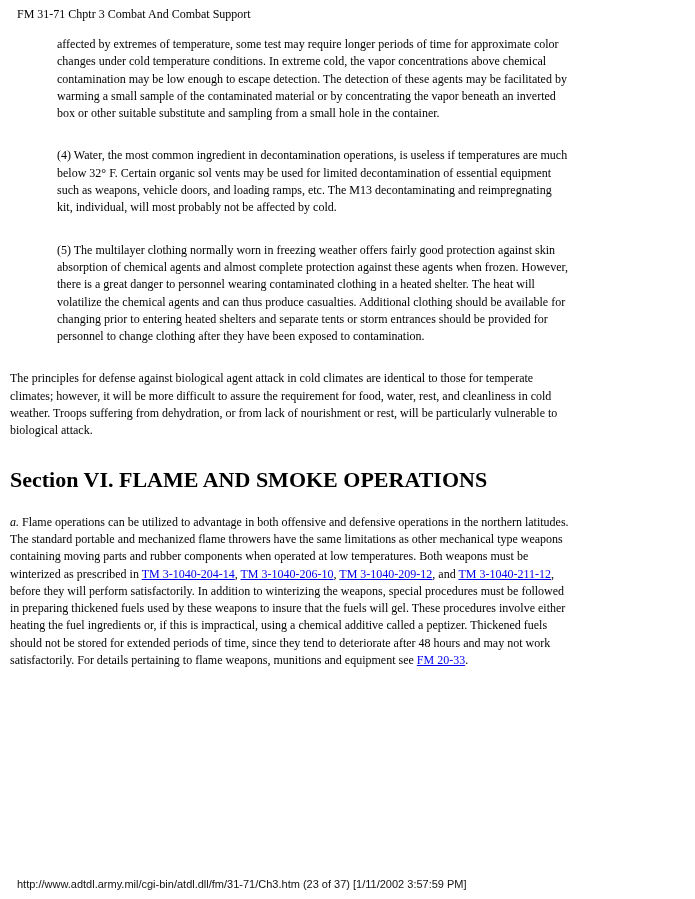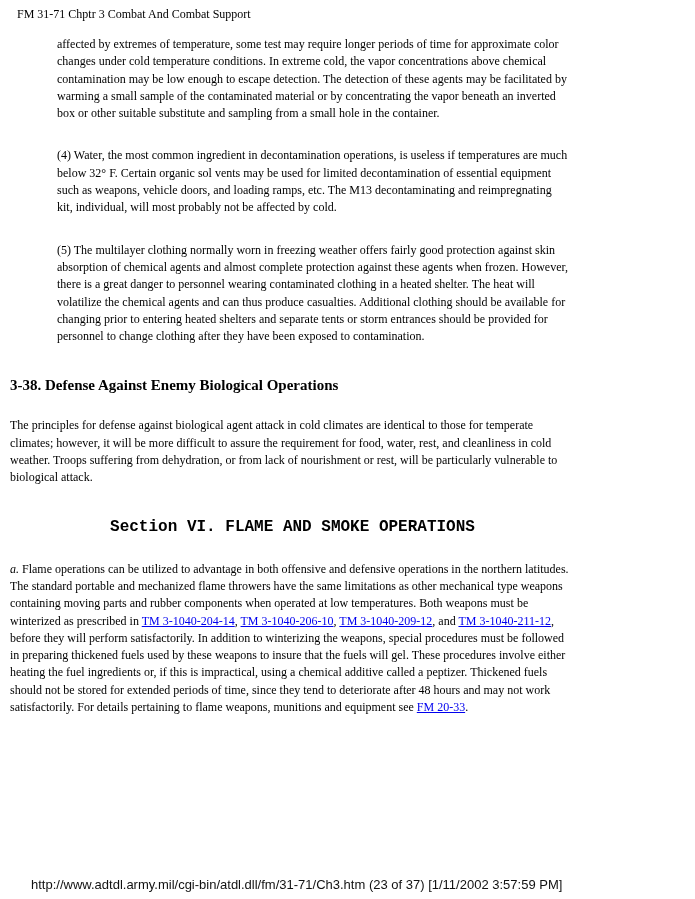--- a/index.html
+++ b/index.html
@@ -40,59 +40,57 @@
   .para-heading {
     font-size: 15px;
     line-height: 17px;
     font-weight: bold;
     margin: 32px 12px 23px 10px;
   }
   .para-heading.h339 {
     margin: 0 12px 21px 10px;
   }
   .section-heading {
-    font-family: Liberation Mono, monospace;
-    font-size: 16px;
+    font-family: Liberation Serif, serif;
+    font-size: 22px;
     line-height: 24px;
     font-weight: bold;
-    text-align: center;
     margin: 28px 10px 22px 10px;
   }
   .lead-letter { font-style: italic; }
   a.doc-link {
     color: var(--link);
     text-decoration: underline;
     cursor: pointer;
   }
   .doc-footer {
     position: absolute;
     top: 878px;
-    left: 31px;
+    left: 17px;
     font-family: "Liberation Sans", sans-serif;
-    font-size: 13px;
+    font-size: 11px;
     line-height: 13px;
     color: #111111;
     white-space: nowrap;
     text-align: center;
   }
 </style>
 </head>
 <body>
 
 <div class="page">
 
   <div class="doc-header">FM 31-71 Chptr 3 Combat And Combat Support</div>
 
   <div class="indent-block">
     <p class="body-p">affected by extremes of temperature, some test may require longer periods of time for approximate color changes under cold temperature conditions. In extreme cold, the vapor concentrations above chemical contamination may be low enough to escape detection. The detection of these agents may be facilitated by warming a small sample of the contaminated material or by concentrating the vapor beneath an inverted box or other suitable substitute and sampling from a small hole in the container.</p>
     <p class="body-p">(4) Water, the most common ingredient in decontamination operations, is useless if temperatures are much below 32° F. Certain organic sol vents may be used for limited decontamination of essential equipment such as weapons, vehicle doors, and loading ramps, etc. The M13 decontaminating and reimpregnating kit, individual, will most probably not be affected by cold.</p>
     <p class="body-p">(5) The multilayer clothing normally worn in freezing weather offers fairly good protection against skin absorption of chemical agents and almost complete protection against these agents when frozen. However, there is a great danger to personnel wearing contaminated clothing in a heated shelter. The heat will volatilize the chemical agents and can thus produce casualties. Additional clothing should be available for changing prior to entering heated shelters and separate tents or storm entrances should be provided for personnel to change clothing after they have been exposed to contamination.</p>
   </div>
 
-  <div class="para-heading">3-38. Defense Against Enemy Biological Operations</div>
 
   <p class="body-p full">The principles for defense against biological agent attack in cold climates are identical to those for temperate climates; however, it will be more difficult to assure the requirement for food, water, rest, and cleanliness in cold weather. Troops suffering from dehydration, or from lack of nourishment or rest, will be particularly vulnerable to biological attack.</p>
 
   <div class="section-heading">Section VI. FLAME AND SMOKE OPERATIONS</div>
 
 
   <p class="body-p full"><span class="lead-letter">a.</span><span> Flame operations can be utilized to advantage in both offensive and defensive operations in the northern latitudes. The standard portable and mechanized flame throwers have the same limitations as other mechanical type weapons containing moving parts and rubber components when operated at low temperatures. Both weapons must be winterized as prescribed in </span><a class="doc-link" href="#">TM 3-1040-204-14</a><span>, </span><a class="doc-link" href="#">TM 3-1040-206-10</a><span>, </span><a class="doc-link" href="#">TM 3-1040-209-12</a><span>, and </span><a class="doc-link" href="#">TM 3-1040-211-12</a><span>, before they will perform satisfactorily. In addition to winterizing the weapons, special procedures must be followed in preparing thickened fuels used by these weapons to insure that the fuels will gel. These procedures involve either heating the fuel ingredients or, if this is impractical, using a chemical additive called a peptizer. Thickened fuels should not be stored for extended periods of time, since they tend to deteriorate after 48 hours and may not work satisfactorily. For details pertaining to flame weapons, munitions and equipment see </span><a class="doc-link" href="#">FM 20-33</a><span>.</span></p>
 
   <div class="doc-footer">http://www.adtdl.army.mil/cgi-bin/atdl.dll/fm/31-71/Ch3.htm (23 of 37) [1/11/2002 3:57:59 PM]</div>
 

